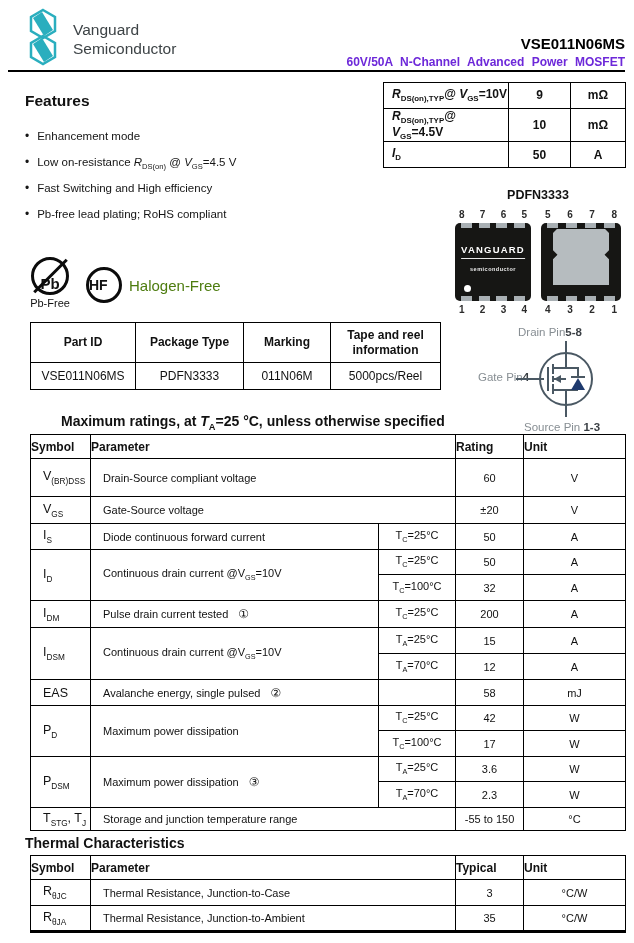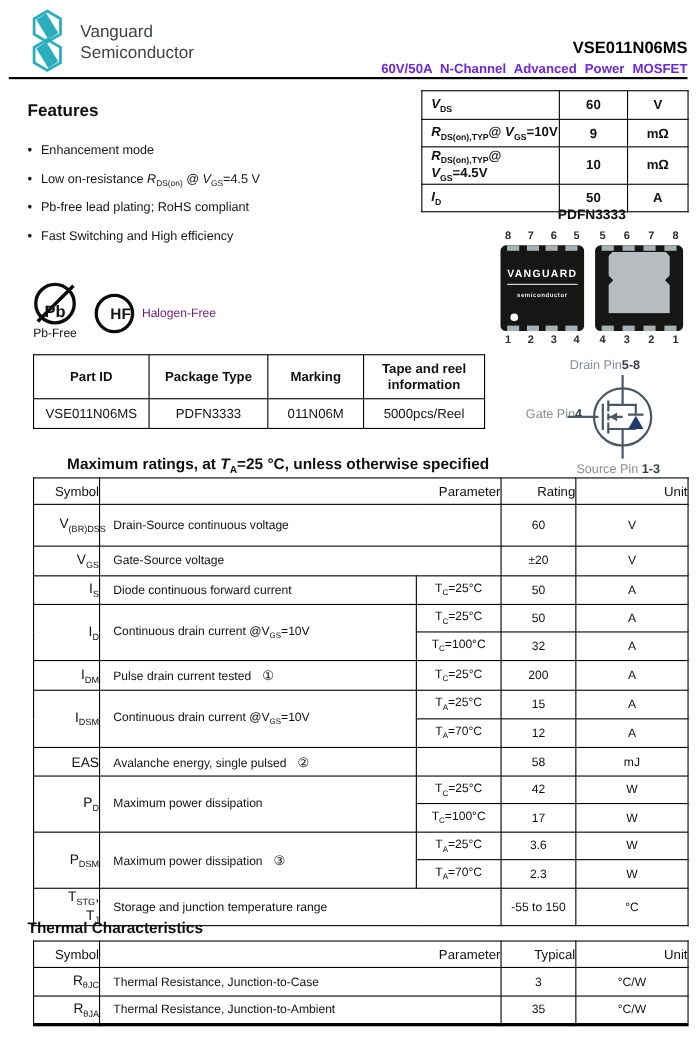--- a/index.html
+++ b/index.html
@@ -48,44 +48,44 @@
 
   
   .badges { position: absolute; left: 24px; top: 257px; display: flex; align-items: flex-start; }
   .pb-badge { display: flex; flex-direction: column; align-items: center; width: 52px; }
   .pb-circle { position: relative; width: 38px; height: 38px; border: 3px solid #0b0b0b; border-radius: 50%; display: flex; align-items: flex-end; justify-content: center; font-weight: bold; font-size: 15px; }
   .pb-slash { position: absolute; width: 3px; height: 46px; background: #0b0b0b; transform: rotate(45deg); top: -7px; left: 15px; }
   .pb-label { font-size: 11px; margin-top: 2px; color: #111; }
   .rohs-badge { margin-left: 4px; display: flex; flex-direction: column; align-items: center; margin-top: 1px; width: 62px; }
   .rohs-text { font-size: 11px; font-weight: bold; color: #0c0c0c; margin-left: -14px; }
   .hf-badge { display: flex; align-items: center; margin-left: 10px; margin-top: 10px; }
-  .hf-circle { width: 36px; height: 36px; border: 3px solid #0b0b0b; border-radius: 50%; display: flex; align-items: center; justify-content: flex-end; font-weight: bold; font-size: 14px; }
-  .hf-label { font-size: 11px; margin-left: 7px; color: #701a75; }
+  .hf-circle { width: 36px; height: 36px; border: 3px solid #0b0b0b; border-radius: 50%; display: flex; align-items: center; justify-content: flex-start; font-weight: bold; font-size: 14px; }
+  .hf-label { font-size: 15px; margin-left: 7px; color: #4d7c0f; }
 
   
   .part-table { position: absolute; left: 30px; top: 322px; width: 410px; border-collapse: collapse; table-layout: fixed; text-align: center; }
   .part-table th, .part-table td { border: 1.5px solid #000; font-size: 12px; }
   .part-table th { font-weight: bold; height: 40px; line-height: 1.25; padding: 0 6px; }
   .part-table td { height: 27px; }
 
   
   .sym-block { position: absolute; left: 478px; top: 326px; width: 156px; height: 110px; font-size: 11.5px; color: #878e93; }
   .sym-pins { color: #3a3f44; font-weight: bold; }
   .sym-drain { position: absolute; top: 0; left: 40px; }
   .sym-gate { position: absolute; left: 0; top: 45px; }
   .sym-source { position: absolute; left: 34px; top: 95px; margin-left: 12px; }
   .sym-svg { position: absolute; left: 26px; top: 13px; }
 
   
   .max-title { position: absolute; left: 25px; top: 413px; font-size: 14px; font-weight: bold; padding-left: 36px; }
   .max-title i { font-style: italic; }
   .max-table { position: absolute; left: 30px; top: 434px; width: 595px; border-collapse: collapse; table-layout: fixed; font-size: 11px; }
   .max-table td { border: 1.5px solid #000; }
-  .c-head { text-align: right; font-weight: normal; font-size: 12px; }
-  .c-sym { padding-left: 23px; font-size: 12.5px; text-align: right; }
+  .c-head { text-align: left; font-weight: bold; font-size: 12px; }
+  .c-sym { padding-left: 12px; font-size: 12.5px; }
   .c-param { padding-left: 12px; }
   .c-center { text-align: center; }
   .note { margin-left: 10px; font-size: 12px; }
 
   
   .thermal-title { position: absolute; left: 25px; top: 835px; font-size: 14px; font-weight: bold; }
   .thermal-table { position: absolute; left: 30px; top: 855px; width: 595px; border-collapse: collapse; table-layout: fixed; font-size: 11px; border-bottom: 3px solid #000; }
   .thermal-table td { border: 1.5px solid #000; }
 </style>
 </head>
@@ -106,36 +106,31 @@
     <div>Semiconductor</div>
   </div>
   <div class="part-number">VSE011N06MS</div>
   <div class="subtitle">60V/50A N-Channel Advanced Power MOSFET</div>
   <div class="head-rule"></div>
 
   <div class="features-title">Features</div>
   <div class="features-list">
     <div class="feat-item">Enhancement mode</div>
     <div class="feat-item"><span>Low on-resistance </span><i>R</i><span class="sub">DS(on)</span><span> @ </span><i>V</i><span class="sub">GS</span><span>=4.5 V</span></div>
+    <div class="feat-item">Fast Switching and High efficiency</div>
     <div class="feat-item">Pb-free lead plating; RoHS compliant</div>
-    <div class="feat-item">Fast Switching and High efficiency</div>
   </div>
 
   <table class="keyspec">
     <colgroup>
         <col style="width:125px">
         <col style="width:62px">
         <col style="width:55px">
       </colgroup>
     <tbody>
-        <tr>
-      <td class="ks-param"><i>V</i><span class="sub">DS</span><span></span><i></i><span class="sub"></span><span></span></td>
-      <td class="ks-center">60</td>
-      <td class="ks-center">V</td>
-    </tr>
     <tr>
       <td class="ks-param"><i>R</i><span class="sub">DS(on),TYP</span><span>@ </span><i>V</i><span class="sub">GS</span><span>=10V</span></td>
       <td class="ks-center">9</td>
       <td class="ks-center">mΩ</td>
     </tr>
     <tr>
       <td class="ks-param"><i>R</i><span class="sub">DS(on),TYP</span><span>@ </span><i>V</i><span class="sub">GS</span><span>=4.5V</span></td>
       <td class="ks-center">10</td>
       <td class="ks-center">mΩ</td>
     </tr>
@@ -286,21 +281,21 @@
       </colgroup>
     <tbody>
         <tr style="height:24px">
       <td class="c-head">Symbol</td>
       <td class="c-head" colspan="2">Parameter</td>
       <td class="c-head">Rating</td>
       <td class="c-head">Unit</td>
     </tr>
     <tr style="height:38px">
       <td class="c-sym"><span>V</span><span class="sub">(BR)DSS</span></td>
-      <td class="c-param" colspan="2">Drain-Source continuous voltage</td>
+      <td class="c-param" colspan="2">Drain-Source compliant voltage</td>
       <td class="c-center">60</td>
       <td class="c-center">V</td>
     </tr>
     <tr style="height:27px">
       <td class="c-sym"><span>V</span><span class="sub">GS</span></td>
       <td class="c-param" colspan="2">Gate-Source voltage</td>
       <td class="c-center">±20</td>
       <td class="c-center">V</td>
     </tr>
     <tr style="height:26px">

